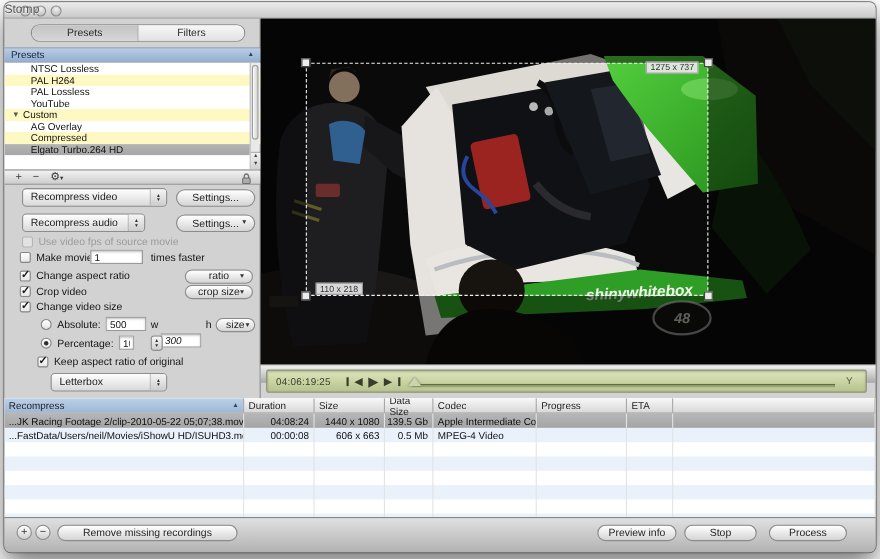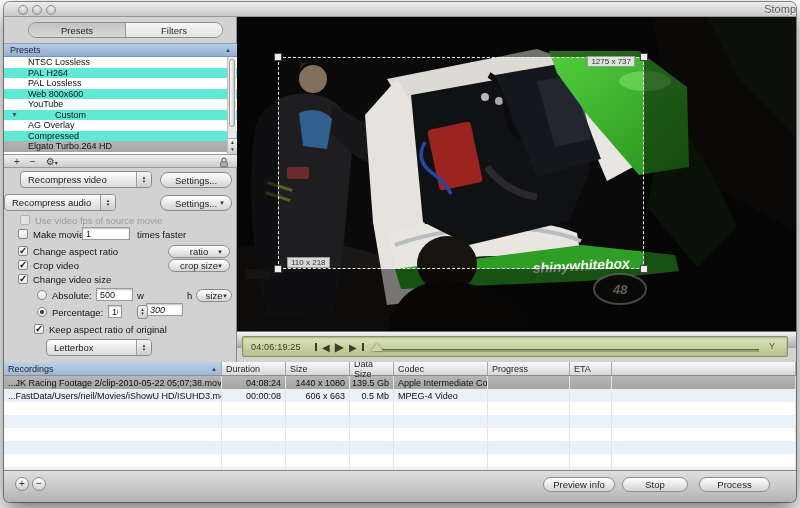--- a/index.html
+++ b/index.html
@@ -1,33 +1,33 @@
 <!DOCTYPE html>
 <html><head>
 <meta charset="utf-8">
 <style>
   * { margin:0; padding:0; box-sizing:border-box; }
   html,body { width:800px; height:508px; background:#fff; font-family:"Liberation Sans",sans-serif; overflow:hidden; }
   .window { position:absolute; left:4px; top:2px; width:792px; height:500px; border-radius:6px;
             background:#d2d2d2; box-shadow:0 10px 24px rgba(0,0,0,.55), 0 0 0 1px rgba(60,60,60,.55); overflow:hidden; }
   
   .titlebar { position:absolute; left:0; top:0; right:0; height:15px; background:linear-gradient(#ececec,#c9c9c9); border-bottom:1px solid #979797; }
-  .title { position:absolute; left:0; right:0; top:1px; text-align:right; font-size:11px; color:#5a5a5a; text-shadow:0 1px 0 rgba(255,255,255,.7); }
+  .title { position:absolute; left:0; right:0; top:1px; text-align:left; font-size:11px; color:#5a5a5a; text-shadow:0 1px 0 rgba(255,255,255,.7); }
   .tl { position:absolute; top:3px; width:10px; height:10px; border-radius:50%; border:1px solid #8f8f8f;
         background:radial-gradient(circle at 50% 28%, #f0f0f0, #b5b5b5); }
   
   .leftpanel { position:absolute; left:0; top:15px; width:233px; height:345px; background:#d2d2d2; border-right:1px solid #8a8a8a; }
   .seg { position:absolute; left:24px; top:5px; width:195px; height:16px; border:1px solid #8d8d8d; border-radius:9px; display:flex; overflow:hidden; background:#f2f2f2; }
   .seg-item { flex:1; font-size:9.5px; color:#2b2b2b; display:flex; align-items:center; justify-content:center; background:linear-gradient(#f7f7f7,#e2e2e2); }
   .seg-item.sel { background:linear-gradient(#c3c3c3,#d7d7d7); border-right:1px solid #9a9a9a; }
   .list-header { position:absolute; left:0; top:26px; width:233px; height:14px; background:linear-gradient(#b9cce4,#93afd2); border-top:1px solid #8aa0bd; border-bottom:1px solid #7d93b1; font-size:9px; color:#16243a; display:flex; align-items:center; padding:0 6px; justify-content:space-between; }
   .list { position:absolute; left:0; top:40px; width:233px; height:97px; background:#fff; overflow:hidden; }
   .lrow { height:10.5px; font-size:9px; color:#101010; display:flex; align-items:center; padding-left:24px; white-space:nowrap; }
-  .lrow.alt { background:#5eead4; }
-  .lrow.group { padding-left:7px;gap:34px; }
+  .lrow.alt { background:#fef9c3; }
+  .lrow.group { padding-left:7px; }
   .lrow.group .disc { font-size:7px; color:#555; margin-right:3px; }
   .lrow.sel { background:linear-gradient(#b4b4b4,#a6a6a6); }
   .list-sb { position:absolute; right:1px; top:0; width:9px; height:97px; background:#e9e9e9; border-left:1px solid #bdbdbd; }
   .list-sb .thumb { position:absolute; left:1px; top:2px; width:6px; height:68px; border-radius:4px; background:linear-gradient(90deg,#fdfdfd,#cfcfcf); border:1px solid #9a9a9a; }
   .list-sb .arrows { position:absolute; left:0; bottom:0; width:9px; height:16px; background:linear-gradient(#f0f0f0,#d0d0d0); border-top:1px solid #aaa; font-size:5px; color:#444; text-align:center; line-height:7px; }
   .gearbar { position:absolute; left:0; top:137px; width:233px; height:14px; background:linear-gradient(#f2f2f2,#cdcdcd); border-top:1px solid #9a9a9a; border-bottom:1px solid #9a9a9a; display:flex; align-items:center; font-size:10px; color:#3a3a3a; }
   .gearbar .gb { margin-left:10px; }
   .gearbar .lock { position:absolute; right:8px; top:2px; }
   
   .lbl { position:absolute; font-size:9.5px; color:#141414; white-space:nowrap; }
@@ -97,23 +97,20 @@
     <div class="list">
       <div class="lrow">
           <span>NTSC Lossless</span>
         </div>
       <div class="lrow alt">
           <span>PAL H264</span>
         </div>
       <div class="lrow">
           <span>PAL Lossless</span>
         </div>
-      <div class="lrow alt">
-          <span>Web 800x600</span>
-        </div>
       <div class="lrow">
           <span>YouTube</span>
         </div>
       <div class="lrow alt group">
           <span class="disc">▼</span>
           <span>Custom</span>
         </div>
       <div class="lrow">
           <span>AG Overlay</span>
         </div>
@@ -143,21 +140,21 @@
     <div class="popup" style="left:16px; top:154px; width:132px">
       <span>Recompress video</span>
       <span class="arrows">
           <span>▲</span>
           <span>▼</span>
         </span>
     </div>
     <div class="pill" style="left:156px; top:155px; width:72px; height:16px">
         <span>Settings...</span>
       </div>
-    <div class="popup" style="left:0; top:177px; width:112px">
+    <div class="popup" style="left:16px; top:177px; width:112px">
       <span>Recompress audio</span>
       <span class="arrows">
           <span>▲</span>
           <span>▼</span>
         </span>
     </div>
     <div class="pill" style="left:156px; top:178px; width:72px; height:16px">
         <span>Settings...</span>
         <span class="pd">▼</span>
       </div>
@@ -296,21 +293,21 @@
       </span>
       <div class="track"></div>
       <div class="playhead"></div>
       <span class="endmark">Y</span>
     </div>
   </div>
 
   <div class="table">
     <div class="thead">
       <div class="th sorted w0">
-          <span>Recordings</span>
+          <span>Recompress</span>
           <span class="sortarrow">▲</span>
         </div>
       <div class="th w1">
           <span>Duration</span>
         </div>
       <div class="th w2">
           <span>Size</span>
         </div>
       <div class="th w3">
           <span>Data Size</span>
@@ -404,20 +401,23 @@
         <div class="td w4"></div>
         <div class="td w5"></div>
         <div class="td w6"></div>
         <div class="td wf"></div>
       </div>
   </div>
 
   <div class="bottombar">
     <div class="roundbtn" style="left:11px">+</div>
     <div class="roundbtn" style="left:28px">−</div>
+    <div class="pill" style="left:48px; top:6px; width:164px; height:15px">
+        <span>Remove missing recordings</span>
+      </div>
     <div class="pill" style="left:539px; top:6px; width:72px; height:15px">
         <span>Preview info</span>
       </div>
     <div class="pill" style="left:618px; top:6px; width:66px; height:15px">
         <span>Stop</span>
       </div>
     <div class="pill" style="left:695px; top:6px; width:71px; height:15px">
         <span>Process</span>
       </div>
   </div>

